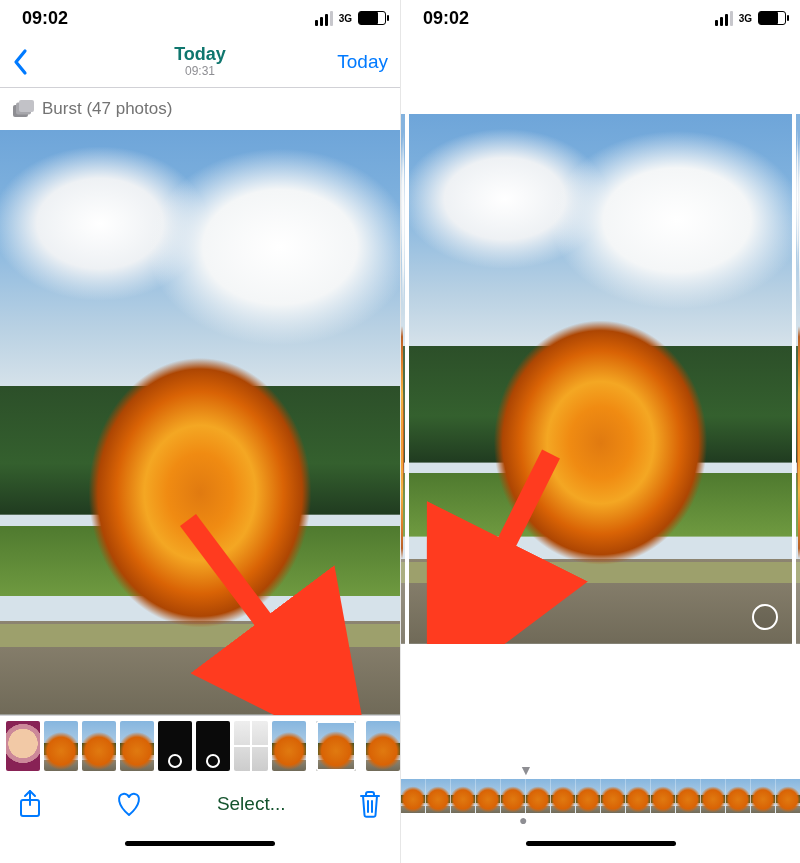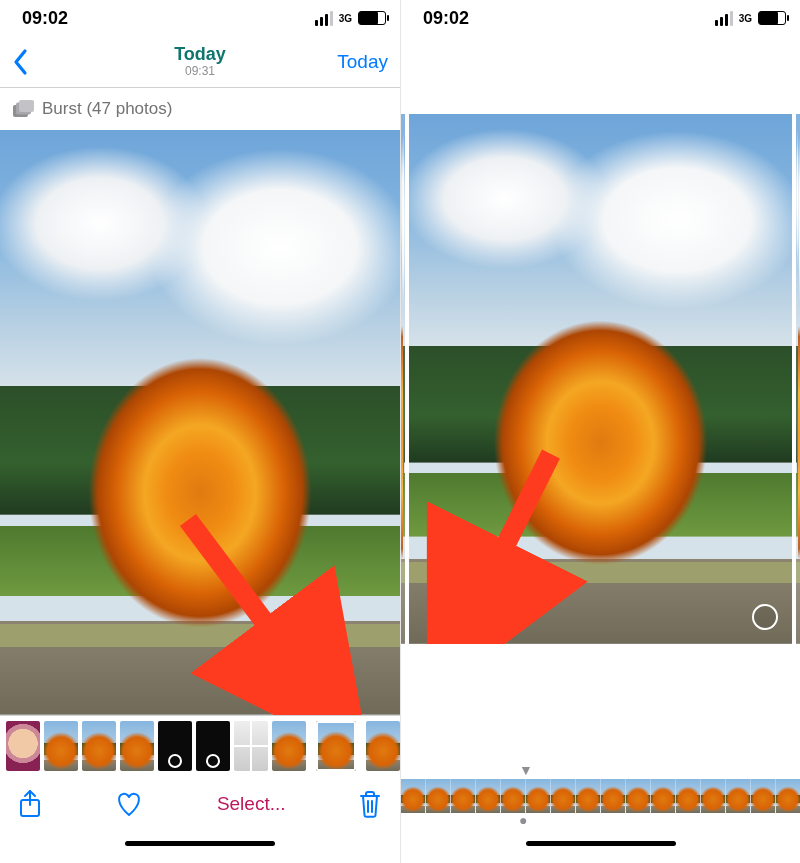--- a/index.html
+++ b/index.html
@@ -87,21 +87,21 @@
 
   .select-circle { position:absolute; right:14px; bottom:14px; width:26px; height:26px; border:2px solid #fff; border-radius:50%; background:rgba(0,0,0,.1); }
 
   
   .recents-strip { height:60px; border-top:1px solid #d1d1d6; display:flex; align-items:center; padding:0 6px; gap:4px; overflow:hidden; }
   .recents-strip .cell { width:34px; height:50px; flex:0 0 auto; border-radius:2px; }
   .recents-strip .current { outline:2px solid #fff; outline-offset:-2px; box-shadow:0 0 0 1px #000 inset; margin:0 6px; width:40px; }
   .recents-strip .spacer { flex:1; }
 
   .toolbar { height:58px; display:flex; align-items:center; justify-content:space-between; padding:0 18px; }
-  .tb-btn { background:none; border:none; color:#be185d; font-size:19px; cursor:pointer; display:flex; align-items:center; }
+  .tb-btn { background:none; border:none; color:#14532d; font-size:19px; cursor:pointer; display:flex; align-items:center; }
   .tb-btn svg { display:block; }
 
   .home-indicator { height:30px; display:flex; align-items:flex-start; justify-content:center; }
   .home-indicator i { display:block; width:150px; height:5px; background:#000; border-radius:3px; margin-top:8px; }
 
   
   .filmstrip-wrap { padding-top:30px; }
   .filmstrip-marker-top, .filmstrip-marker-bot { text-align:left; padding-left:118px; color:#8e8e93; font-size:14px; line-height:10px; }
   .filmstrip-marker-top{ height:14px; }
   .filmstrip-marker-bot{ height:20px; padding-top:2px; }

